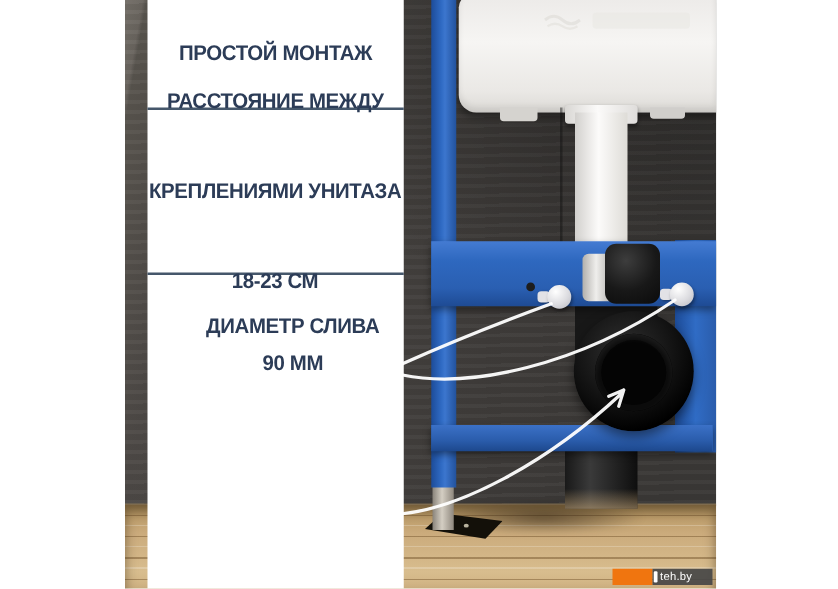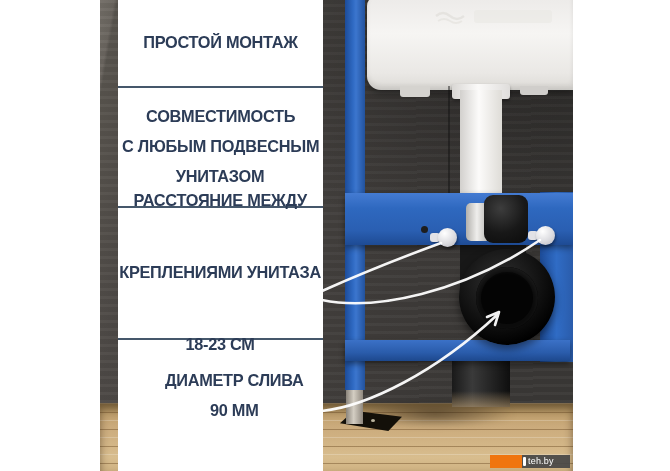--- a/index.html
+++ b/index.html
@@ -159,25 +159,20 @@
     <div class="stem stem-left"></div>
     <div class="stud stud-left"></div>
     <div class="stem stem-right"></div>
     <div class="stud stud-right"></div>
   </div>
 
   <aside class="panel">
     <section class="s1">
       <div class="ln">ПРОСТОЙ МОНТАЖ</div>
     </section>
-    <section class="s2">
-      <div class="ln">СОВМЕСТИМОСТЬ</div>
-      <div class="ln">С ЛЮБЫМ ПОДВЕСНЫМ</div>
-      <div class="ln">УНИТАЗОМ</div>
-    </section>
     <section class="s3">
       <div class="ln">РАССТОЯНИЕ МЕЖДУ</div>
       <div class="ln">КРЕПЛЕНИЯМИ УНИТАЗА</div>
       <div class="ln">18-23 СМ</div>
     </section>
     <section class="s4">
       <div class="ln">ДИАМЕТР СЛИВА</div>
       <div class="ln">90 ММ</div>
     </section>
   </aside>

